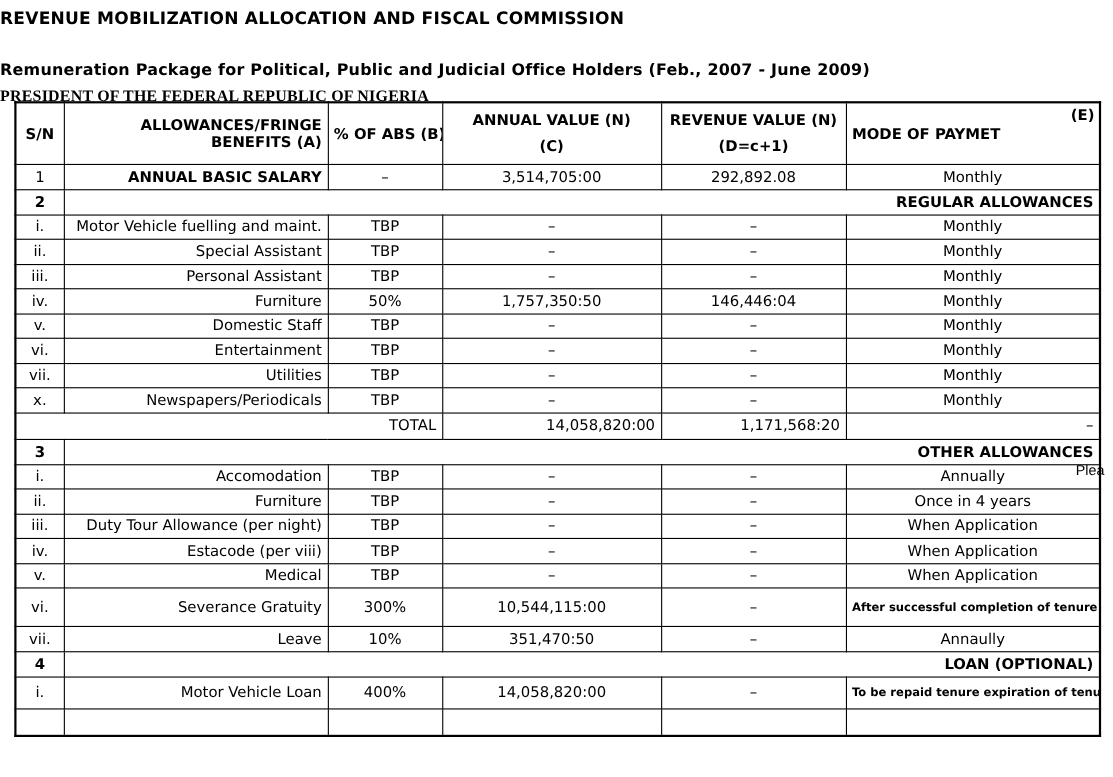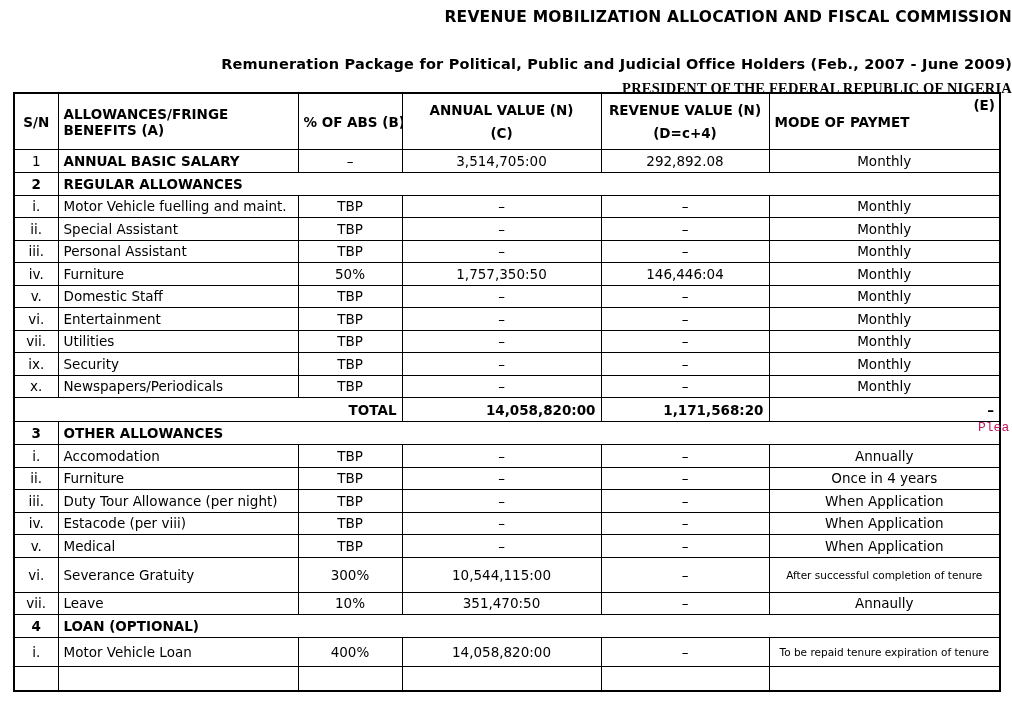--- a/index.html
+++ b/index.html
@@ -13,21 +13,21 @@
     position: relative;
     overflow: hidden;
     font-family: "DejaVu Sans", sans-serif;
     color: #000000;
   }
 
   
   .titles {
     width: 1012px;
     padding-top: 6px;
-    text-align: right;
+    text-align: left;
   }
   .title-line {
     font-weight: bold;
     letter-spacing: 0.2px;
     white-space: nowrap;
   }
   .title-1 { font-size: 15.5px; line-height: 22px; }
   .title-2 { font-size: 14.5px; line-height: 23px; margin-top: 25px; }
   .title-3 { font-size: 14.5px; line-height: 24px; font-family: Liberation Serif, serif; }
 
@@ -85,52 +85,53 @@
     text-align: left;
   }
   .hdr-mode .e-mark {
     position: absolute;
     right: 4px;
     top: 3px;
     font-weight: bold;
   }
 
   .c-center { text-align: center; }
-  .c-left   { text-align: left; }
+  .c-left   { text-align: right; }
   .c-right  { text-align: right; }
 
   .bold { font-weight: bold; }
 
   .row-std td { height: 21.5px; }
   .row-section td {
     height: 22px;
     font-weight: bold;
   }
   .row-total td {
     height: 23px;
-    font-weight: bold;
+    font-weight: normal;
     text-align: right;
   }
   .row-tall td { height: 34px; }
   .row-tall2 td { height: 28px; }
   .row-blank td { height: 23px; }
 
   .small-note {
     font-size: 10.5px;
     display: block;
+    font-weight: bold;
   }
 
   
   .clipped-text {
     position: absolute;
     left: 978px;
     top: 420px;
     font-size: 13px;
-    color: #be185d;
-    font-family: Liberation Mono, monospace;
+    color: #000000;
+    font-family: Liberation Sans, sans-serif;
     white-space: nowrap;
     overflow: hidden;
     width: 34px;
   }
 </style>
 </head>
 <body>
 
 <div class="titles">
   <div class="title-line title-1">REVENUE MOBILIZATION ALLOCATION AND FISCAL COMMISSION</div>
@@ -150,21 +151,21 @@
     </colgroup>
     <tbody id="table-body">
         <tr class="r-head">
           <td class="c-center">S/N</td>
           <td class="c-left">
             <span class="hdr-two">ALLOWANCES/FRINGE</span>
             <span class="hdr-two">BENEFITS (A)</span>
           </td>
           <td class="hdr-center">% OF ABS (B)</td>
           <td class="hdr-center"><span>ANNUAL VALUE (N)</span><span class="hdr-sub">(C)</span></td>
-          <td class="hdr-center"><span>REVENUE VALUE (N)</span><span class="hdr-sub">(D=c+4)</span></td>
+          <td class="hdr-center"><span>REVENUE VALUE (N)</span><span class="hdr-sub">(D=c+1)</span></td>
           <td class="hdr-mode"><span>MODE OF PAYMET</span><span class="e-mark">(E)</span></td>
         </tr>
         <tr class="row-std">
           <td class="c-center">1</td>
           <td class="c-left bold">ANNUAL BASIC SALARY</td>
           <td class="c-center">–</td>
           <td class="c-center">3,514,705:00</td>
           <td class="c-center">292,892.08</td>
           <td class="c-center">Monthly</td>
         </tr>
@@ -222,28 +223,20 @@
         </tr>
         <tr class="row-std">
           <td class="c-center">vii.</td>
           <td class="c-left">Utilities</td>
           <td class="c-center">TBP</td>
           <td class="c-center">–</td>
           <td class="c-center">–</td>
           <td class="c-center">Monthly</td>
         </tr>
         <tr class="row-std">
-          <td class="c-center">ix.</td>
-          <td class="c-left">Security</td>
-          <td class="c-center">TBP</td>
-          <td class="c-center">–</td>
-          <td class="c-center">–</td>
-          <td class="c-center">Monthly</td>
-        </tr>
-        <tr class="row-std">
           <td class="c-center">x.</td>
           <td class="c-left">Newspapers/Periodicals</td>
           <td class="c-center">TBP</td>
           <td class="c-center">–</td>
           <td class="c-center">–</td>
           <td class="c-center">Monthly</td>
         </tr>
         <tr class="row-total">
           <td class="c-right bold" colspan="3">TOTAL</td>
           <td class="c-center bold">14,058,820:00</td>

